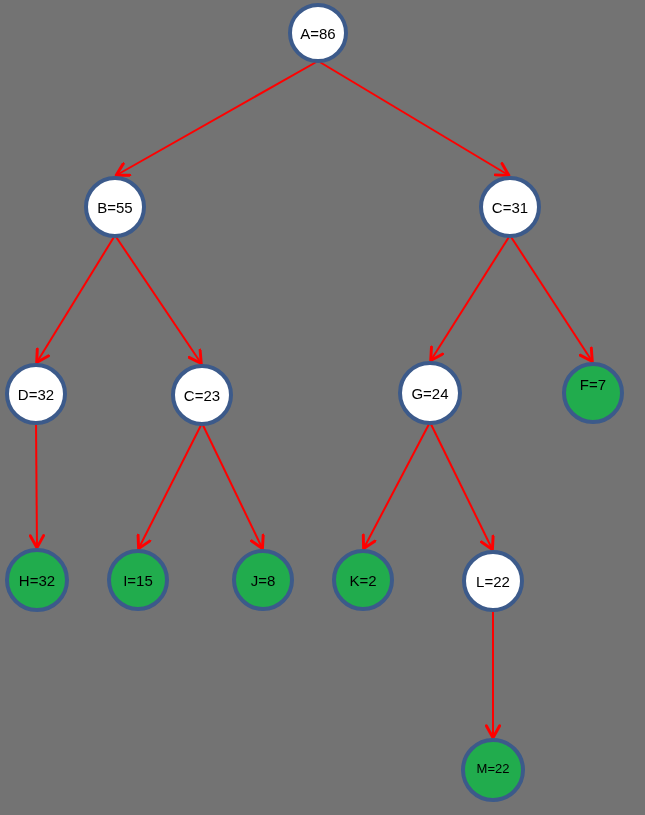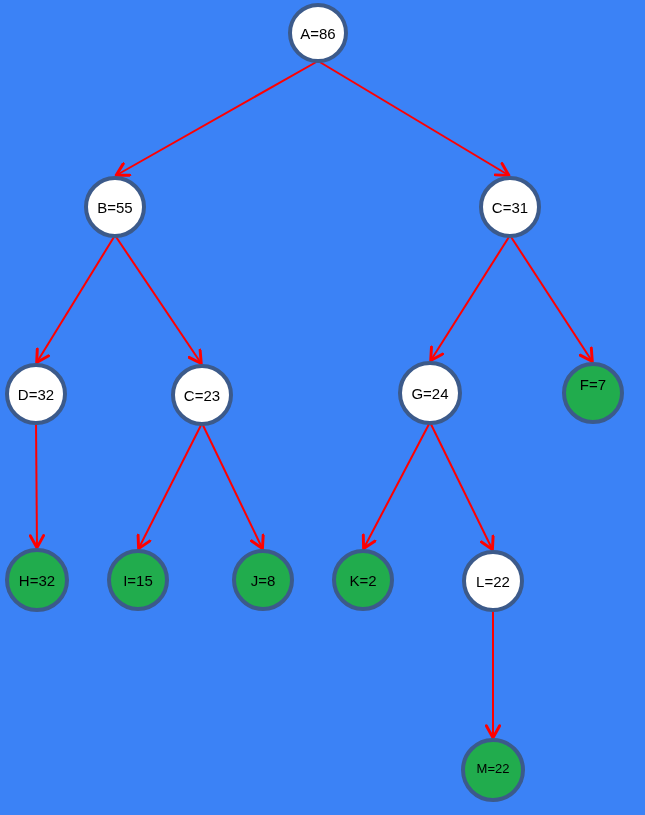--- a/index.html
+++ b/index.html
@@ -8,21 +8,21 @@
     background: #ffffff;
     width: 645px;
     height: 815px;
     overflow: hidden;
     font-family: "Liberation Sans", sans-serif;
   }
   .canvas-wrap {
     position: relative;
     width: 645px;
     height: 815px;
-    background: #3b82f6;
+    background: #737373;
   }
   svg { display: block; }
   text.node-label {
     font-family: "Liberation Sans", sans-serif;
     fill: #000000;
     text-anchor: middle;
   }
 </style>
 </head>
 <body>

